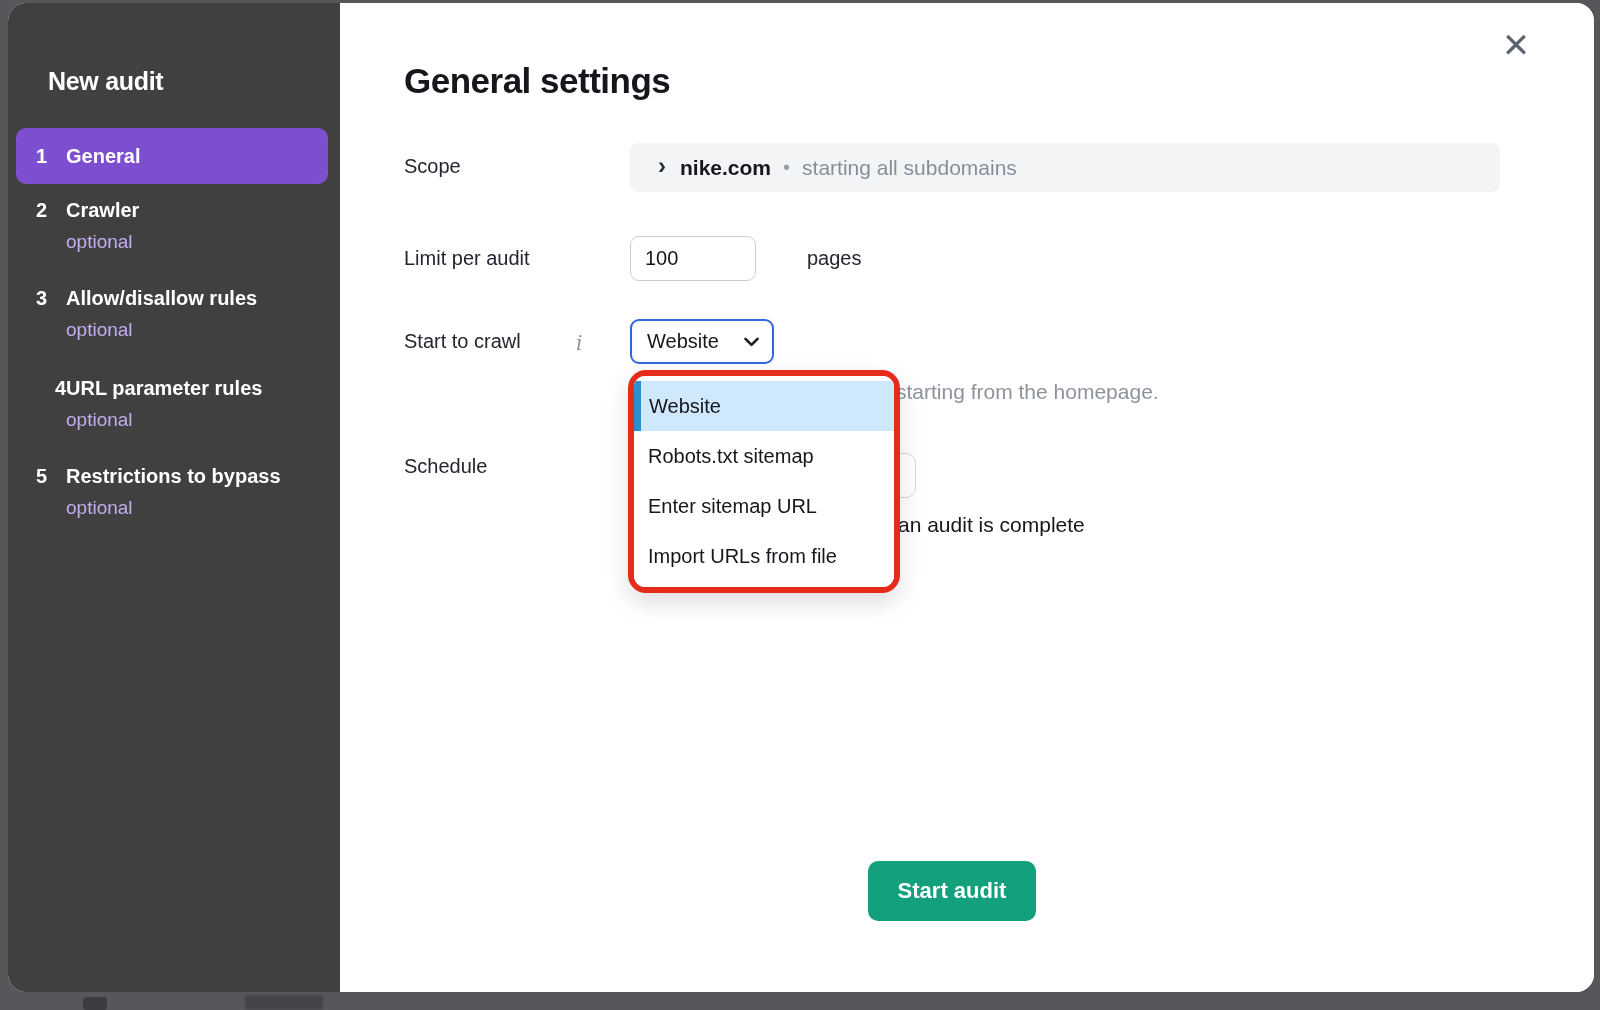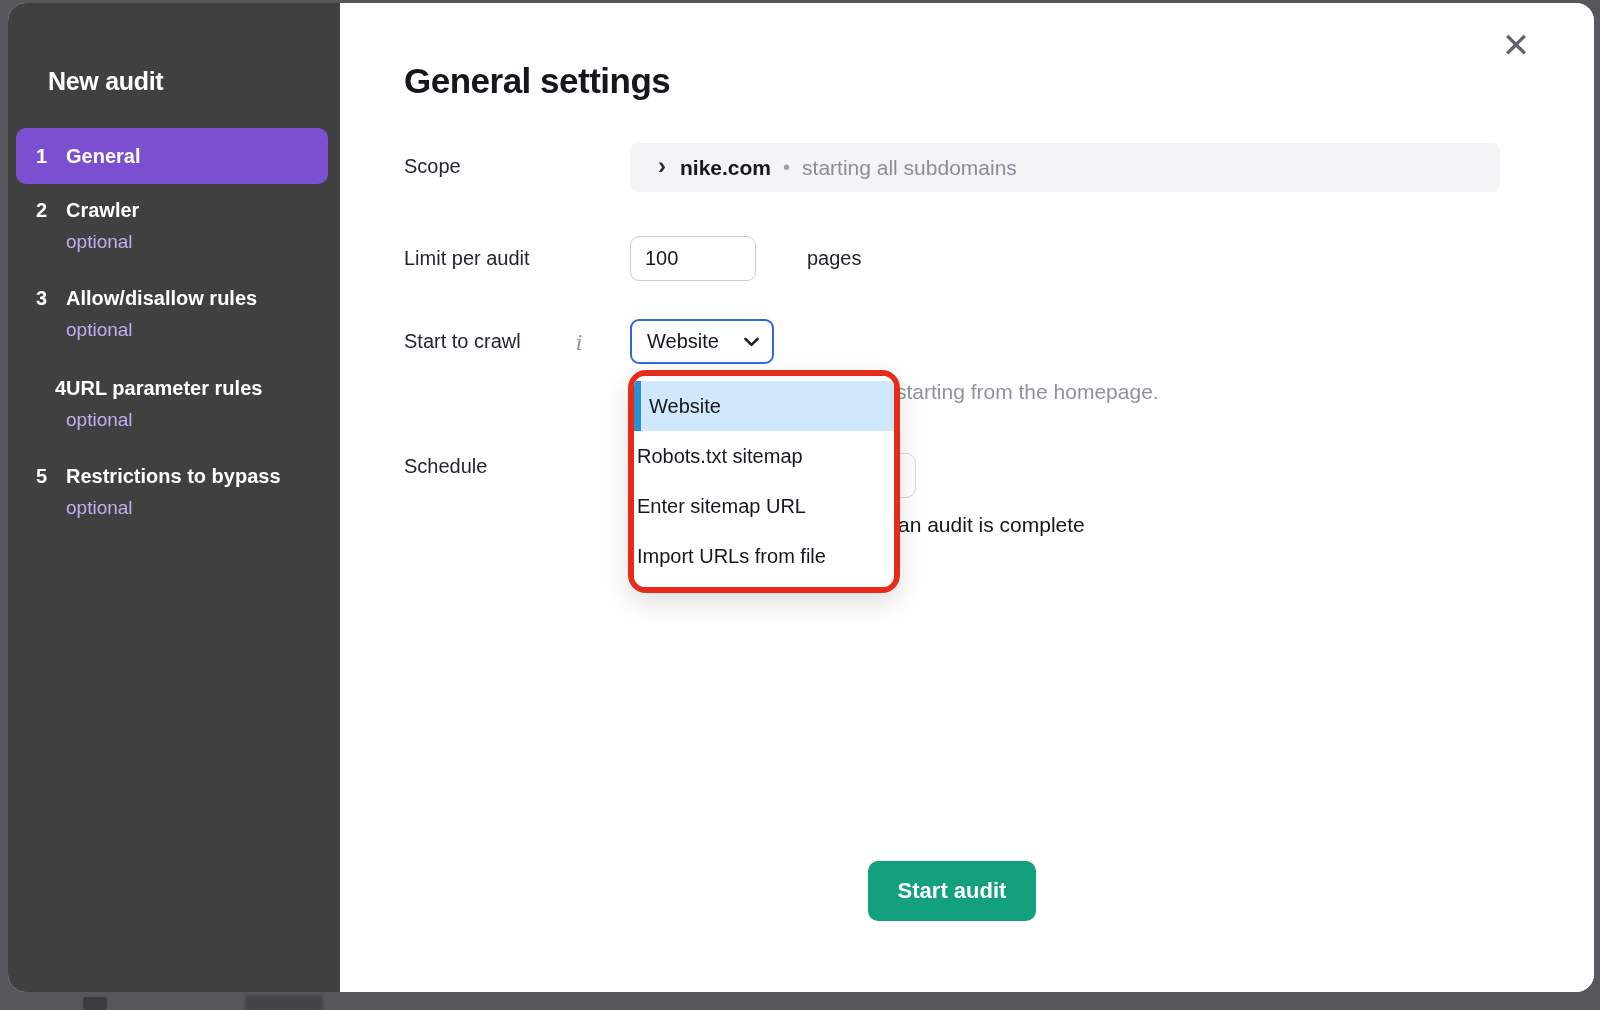--- a/index.html
+++ b/index.html
@@ -55,21 +55,21 @@
   .schedule-select { position:absolute; left:290px; top:450px; width:286px; height:45px; border:1px solid #d4d7dc;
                      border-radius:10px; background:#fff; display:flex; align-items:center; justify-content:flex-end;
                      padding-right:15px; z-index:1; cursor:pointer; }
 
   .email-text { position:absolute; left:558px; top:510px; font-size:21px; color:#15171c; z-index:1; white-space:nowrap; }
 
   
   .menu-annotation { position:absolute; left:288px; top:367px; width:272px; height:223px; border:6px solid #e62b1a;
                      border-radius:18px; background:#ffffff; z-index:5; box-shadow:0 10px 24px rgba(0,0,0,0.13); }
   .menu { position:absolute; inset:0; border-radius:11px; overflow:hidden; background:#fff; padding:5px 0; }
-  .option { height:50px; display:flex; align-items:center; padding-left:3px; font-size:20px; color:#15171c; cursor:pointer; white-space:nowrap; }
+  .option { height:50px; display:flex; align-items:center; padding-left:14px; font-size:20px; color:#15171c; cursor:pointer; white-space:nowrap; }
   .option.selected { background:#cfe8fb; border-left:7px solid #2e8fd0; padding-left:8px; }
 
   .start-btn { position:absolute; left:528px; top:858px; width:168px; height:60px; background:#12a17c; border:none;
                border-radius:10px; color:#ffffff; font-size:22px; font-weight:bold; cursor:pointer;
                font-family:"Liberation Sans", sans-serif; }
 
   
   .artifact-a { position:absolute; left:83px; top:997px; width:24px; height:13px; background:#35363a; border-radius:3px; opacity:.8; }
   .artifact-b { position:absolute; left:245px; top:995px; width:78px; height:15px; background:#3a3b3f; border-radius:3px; opacity:.65; filter:blur(1px); }
 

